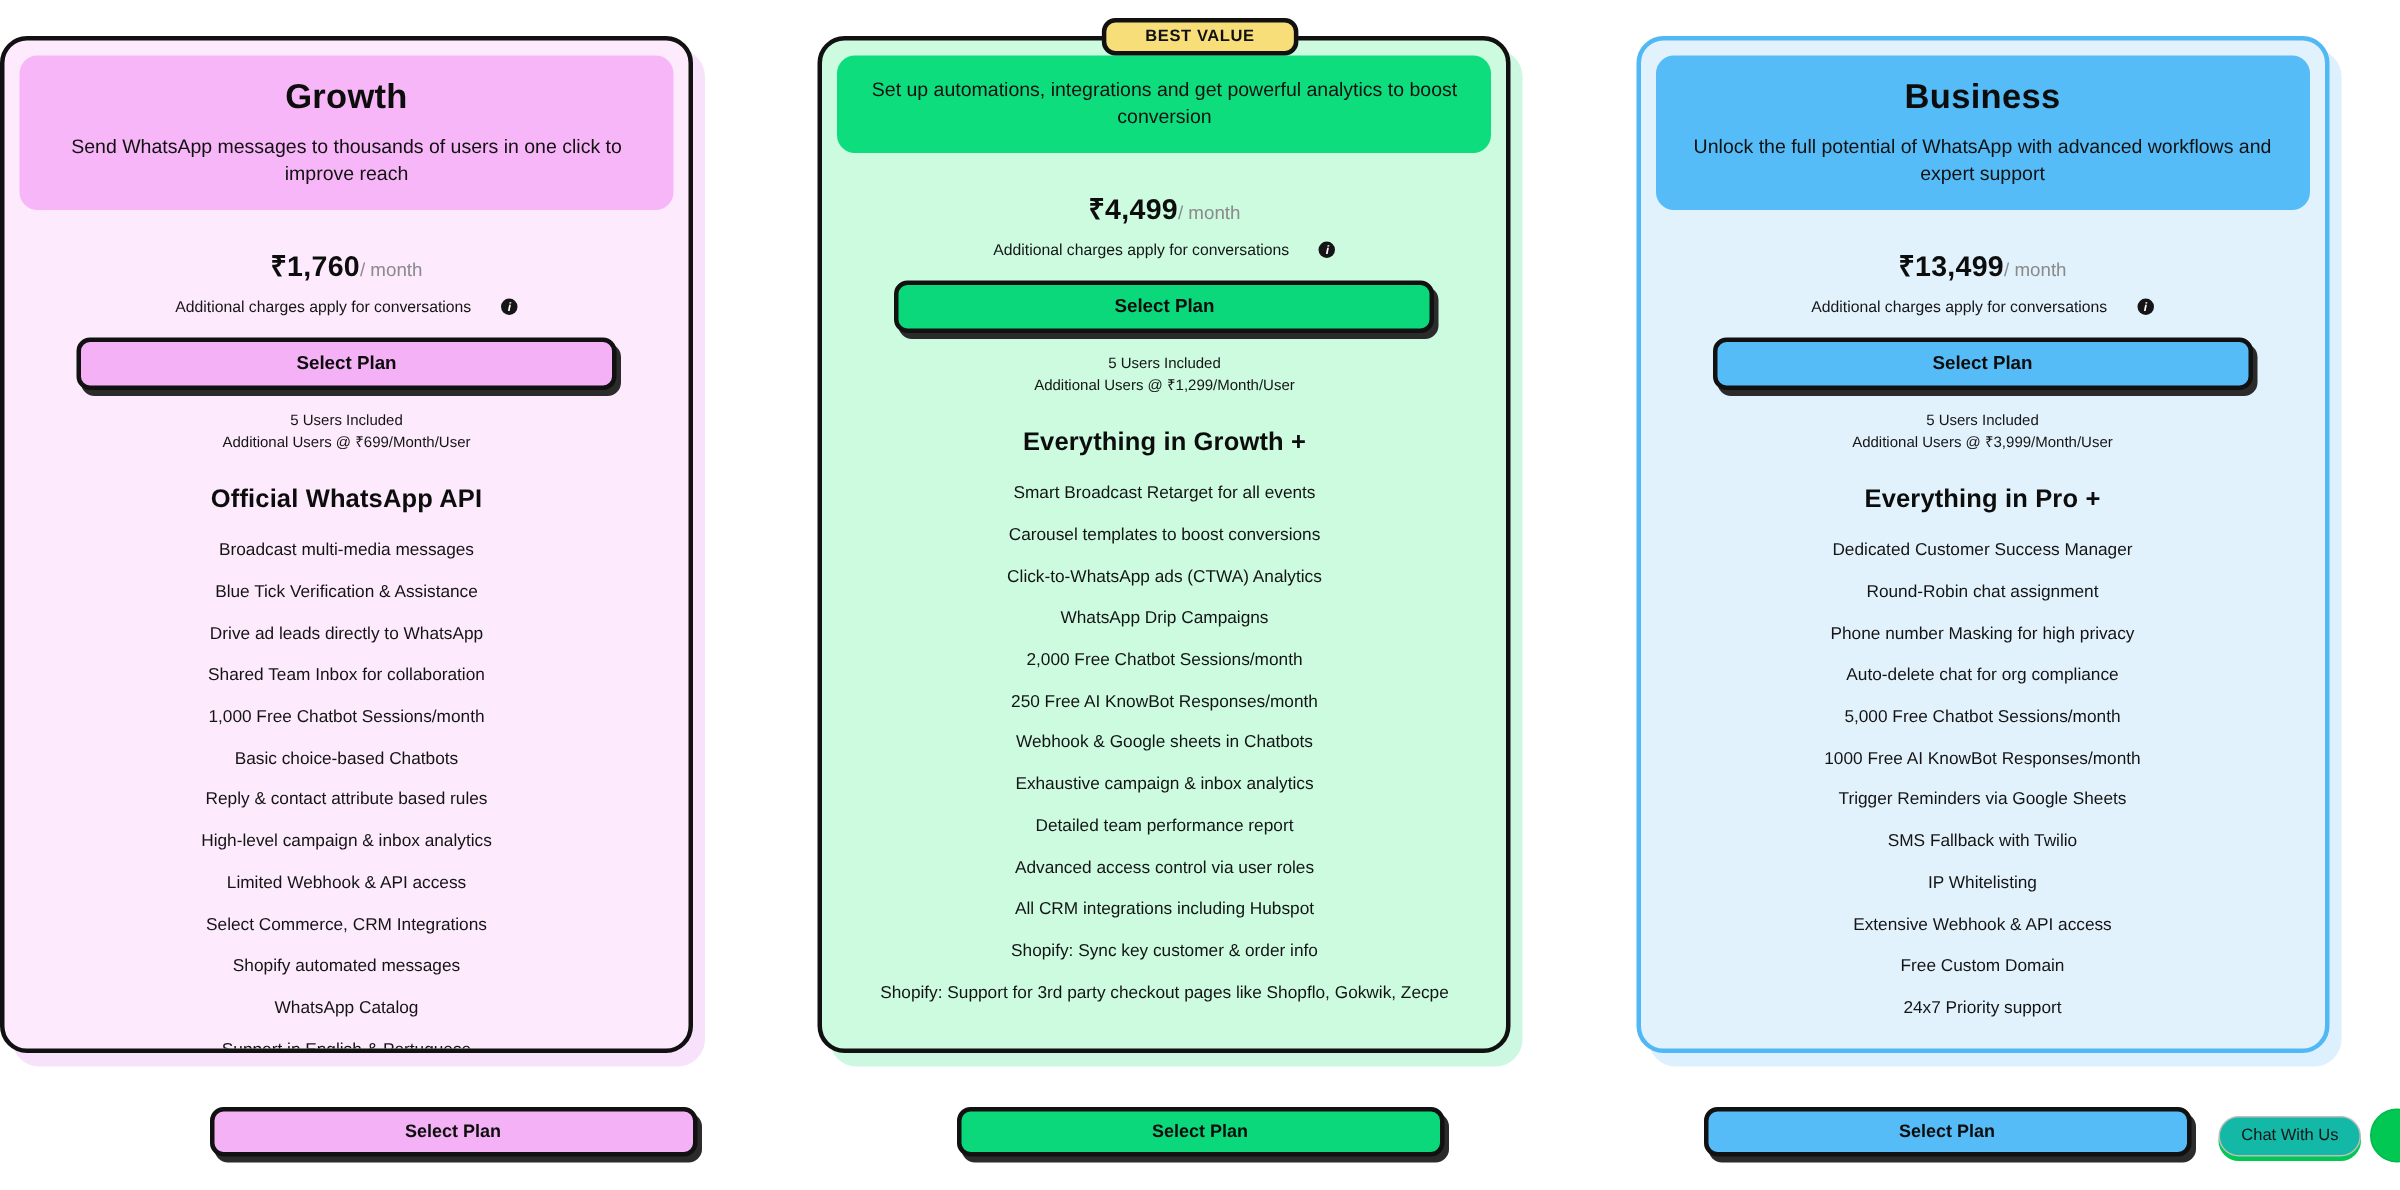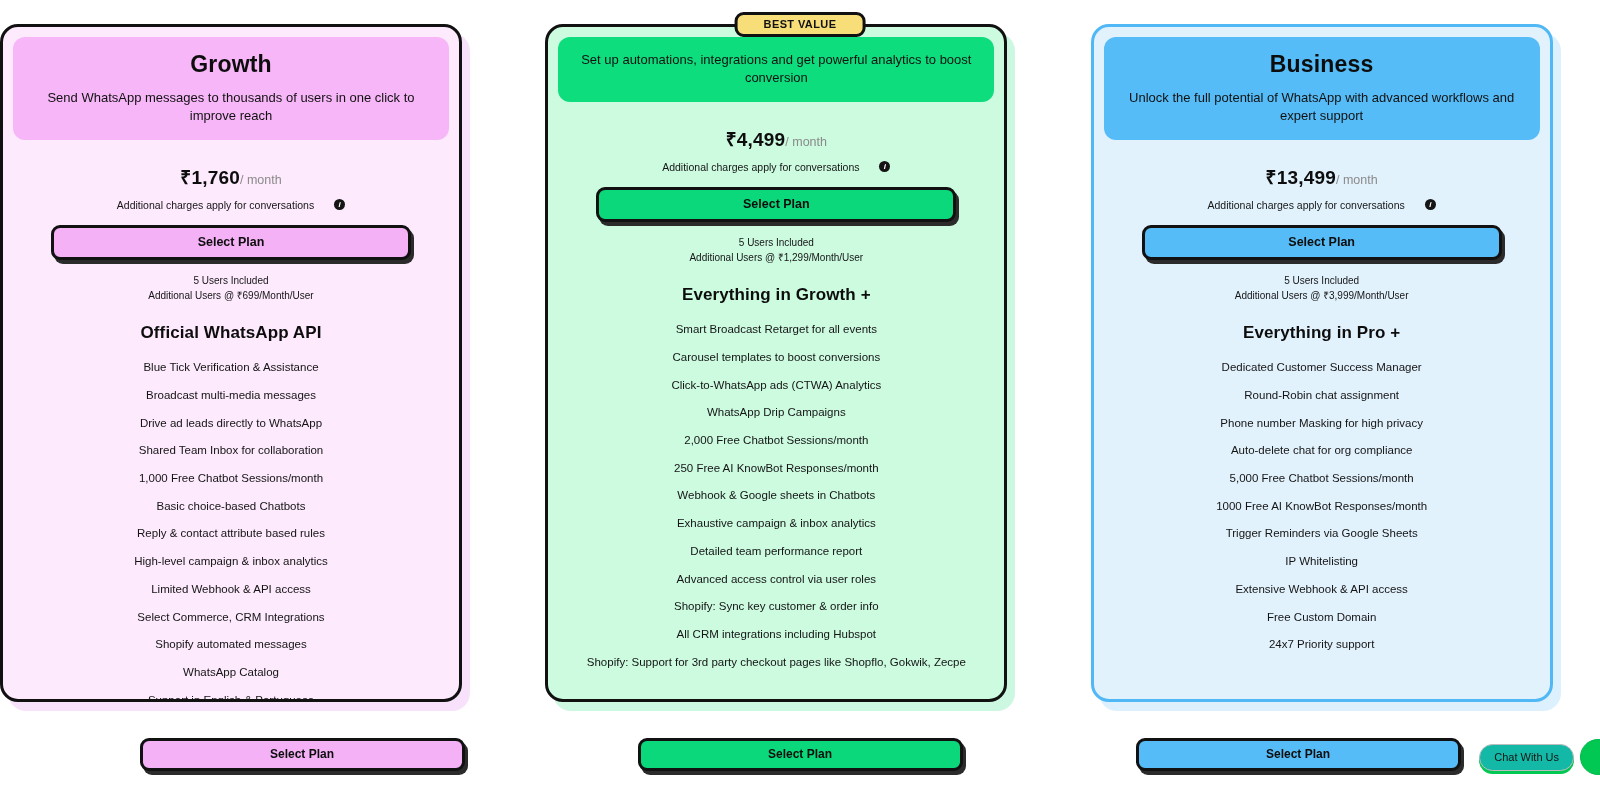--- a/index.html
+++ b/index.html
@@ -294,22 +294,22 @@
         </div>
 
         <div class="users-note">
           <div>5 Users Included</div>
           <div>Additional Users @ ₹699/Month/User</div>
         </div>
 
         <div class="feat-title">Official WhatsApp API</div>
 
         <ul class="feat-list">
+          <li class="feat-item">Broadcast multi-media messages</li>
           <li class="feat-item">Blue Tick Verification &amp; Assistance</li>
-          <li class="feat-item">Broadcast multi-media messages</li>
           <li class="feat-item">Drive ad leads directly to WhatsApp</li>
           <li class="feat-item">Shared Team Inbox for collaboration</li>
           <li class="feat-item">1,000 Free Chatbot Sessions/month</li>
           <li class="feat-item">Basic choice-based Chatbots</li>
           <li class="feat-item">Reply &amp; contact attribute based rules</li>
           <li class="feat-item">High-level campaign &amp; inbox analytics</li>
           <li class="feat-item">Limited Webhook &amp; API access</li>
           <li class="feat-item">Select Commerce, CRM Integrations</li>
           <li class="feat-item">Shopify automated messages</li>
           <li class="feat-item">WhatsApp Catalog</li>
@@ -351,22 +351,22 @@
           <li class="feat-item">Smart Broadcast Retarget for all events</li>
           <li class="feat-item">Carousel templates to boost conversions</li>
           <li class="feat-item">Click-to-WhatsApp ads (CTWA) Analytics</li>
           <li class="feat-item">WhatsApp Drip Campaigns</li>
           <li class="feat-item">2,000 Free Chatbot Sessions/month</li>
           <li class="feat-item">250 Free AI KnowBot Responses/month</li>
           <li class="feat-item">Webhook &amp; Google sheets in Chatbots</li>
           <li class="feat-item">Exhaustive campaign &amp; inbox analytics</li>
           <li class="feat-item">Detailed team performance report</li>
           <li class="feat-item">Advanced access control via user roles</li>
+          <li class="feat-item">All CRM integrations including Hubspot</li>
           <li class="feat-item">Shopify: Sync key customer &amp; order info</li>
-          <li class="feat-item">All CRM integrations including Hubspot</li>
           <li class="feat-item">Shopify: Support for 3rd party checkout pages like Shopflo, Gokwik, Zecpe</li>
 
         </ul>
 
       </div>
     </div>
 
     <div class="plan-wrap">
       <div class="card business">
 
@@ -396,20 +396,21 @@
         <div class="feat-title">Everything in Pro +</div>
 
         <ul class="feat-list">
           <li class="feat-item">Dedicated Customer Success Manager</li>
           <li class="feat-item">Round-Robin chat assignment</li>
           <li class="feat-item">Phone number Masking for high privacy</li>
           <li class="feat-item">Auto-delete chat for org compliance</li>
           <li class="feat-item">5,000 Free Chatbot Sessions/month</li>
           <li class="feat-item">1000 Free AI KnowBot Responses/month</li>
           <li class="feat-item">Trigger Reminders via Google Sheets</li>
+          <li class="feat-item">SMS Fallback with Twilio</li>
           <li class="feat-item">IP Whitelisting</li>
           <li class="feat-item">Extensive Webhook &amp; API access</li>
           <li class="feat-item">Free Custom Domain</li>
           <li class="feat-item">24x7 Priority support</li>
         </ul>
 
       </div>
     </div>
 
   </div>

